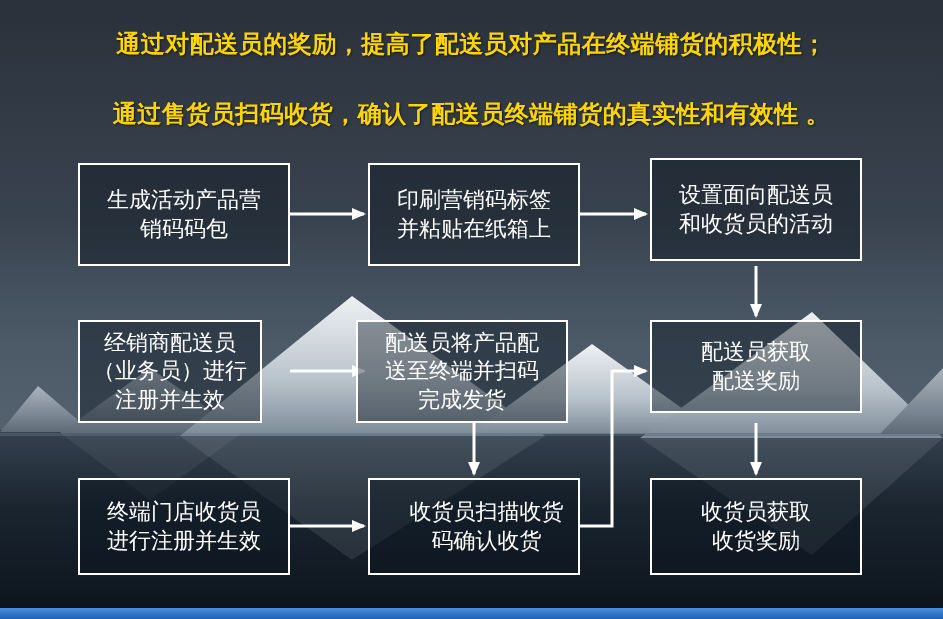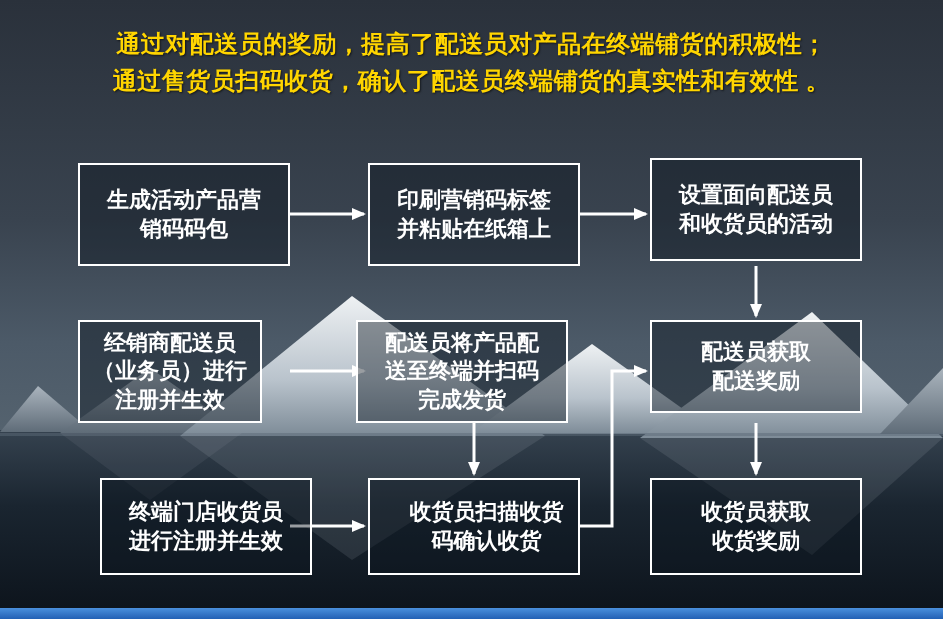--- a/index.html
+++ b/index.html
@@ -5,45 +5,45 @@
   html,body { margin:0; padding:0; background:#10161d; }
   .stage {
     position:relative; width:943px; height:619px; overflow:hidden;
     background:#262e38;
     font-family:"Liberation Sans","DejaVu Sans",sans-serif;
   }
   .bg-svg { position:absolute; inset:0; width:100%; height:100%; display:block; }
 
   .headline {
     position:absolute; top:30px; left:0; width:100%;
-    display:flex; flex-direction:column; gap:9px;
+    display:flex; flex-direction:column; gap:42px;
     text-align:center; z-index:3;
   }
   .headline-line {
     color:#FFD500; font-weight:bold; font-size:24px; line-height:1.15;
     letter-spacing:0.5px;
     text-shadow:1px 1px 2px rgba(0,0,0,0.6);
   }
 
   .flow-box {
     position:absolute; z-index:4;
     border:2px solid #ffffff;
     background:rgba(12,22,32,0.42);
-    color:#ffffff; font-weight:bold; font-size:22px; line-height:1.3;
+    color:#ffffff; font-weight:normal; font-size:22px; line-height:1.3;
     display:flex; align-items:center; justify-content:center;
     text-align:center; white-space:pre-line;
     box-sizing:border-box;
   }
   .b1 { left:78px;  top:163px; width:212px; height:103px; }
   .b2 { left:368px; top:163px; width:212px; height:103px; }
   .b3 { left:650px; top:158px; width:212px; height:103px; }
   .b4 { left:78px;  top:320px; width:184px; height:103px; }
   .b5 { left:356px; top:320px; width:212px; height:103px; }
   .b6 { left:650px; top:320px; width:212px; height:93px; }
-  .b7 { left:78px;  top:478px; width:212px; height:97px;margin-left:22px; }
+  .b7 { left:78px;  top:478px; width:212px; height:97px; }
   .b8 { left:368px; top:478px; width:212px; height:97px;padding-left:25px; }
   .b9 { left:650px; top:478px; width:212px; height:97px; }
 
   .connectors {
     position:absolute; inset:0; width:100%; height:100%;
     z-index:3; pointer-events:none;
   }
   .connectors line, .connectors polyline {
     stroke:#ffffff; stroke-width:3; fill:none;
   }

